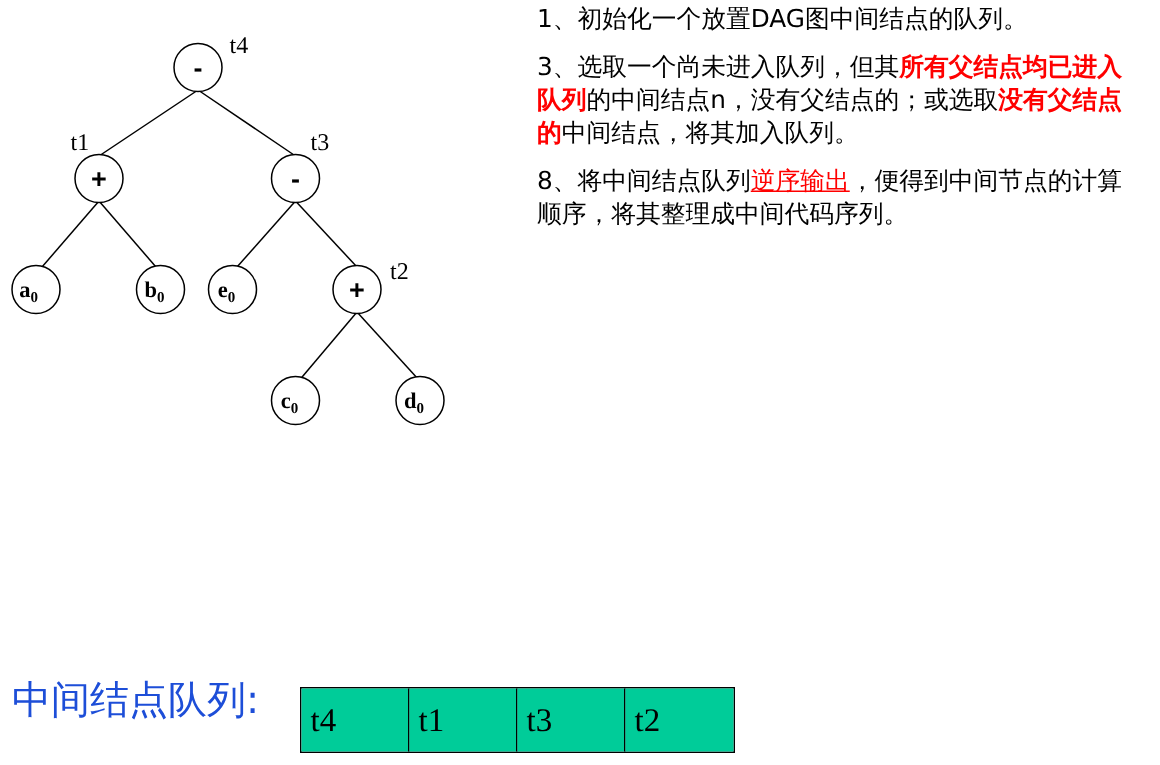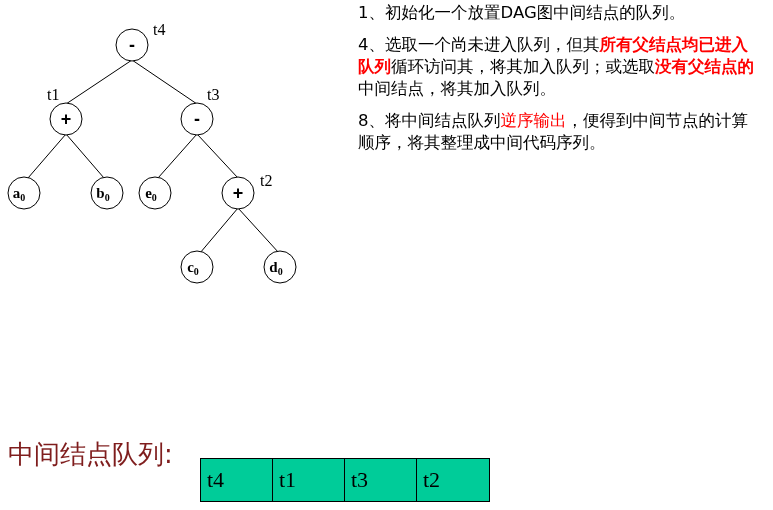--- a/index.html
+++ b/index.html
@@ -4,23 +4,23 @@
 <style>
   html, body { margin:0; padding:0; background:#ffffff; }
   body { width:773px; height:510px; position:relative; overflow:hidden; font-family:"DejaVu Sans", sans-serif; }
   #tree { position:absolute; left:0; top:0; }
   .label { font-family:"Liberation Serif", serif; font-size:16px; fill:#000; }
   .op { font-family:"Liberation Sans", sans-serif; font-size:18px; font-weight:bold; fill:#000; }
   .leaf { font-family:"Liberation Serif", serif; font-size:15px; font-weight:bold; fill:#000; }
   .steps { position:absolute; left:358px; top:2px; width:412px; font-size:16.5px; line-height:22px; color:#000; }
   .step { margin:0 12px 10px 0; }
   .red { color:#ff0000; font-weight:bold; }
-  .red-plain { color:#ff0000; }
+  .red-plain { color:#ff0000;text-decoration:underline; }
   .blue { color:#0070c0; font-weight:bold; }
-  .queue-label { position:absolute; left:8px; top:437px; font-size:26px; color:#7f1d1d; }
+  .queue-label { position:absolute; left:8px; top:449px; font-size:26px; color:#1d4ed8; }
   .queue { position:absolute; left:200px; top:458px; display:flex; border:1px solid #000; }
   .cell { width:72px; height:42px; background:#00cc99; border-right:1px solid #000; font-family:"Liberation Serif", serif; font-size:22px; line-height:42px; padding-left:6px; box-sizing:border-box; }
   .cell:last-child { border-right:none; }
 </style>
 </head>
 <body>
 
 <svg id="tree" width="350" height="300" viewBox="0 0 350 300">
   <g stroke="#000" stroke-width="1" fill="none">
     <line x1="132" y1="60" x2="66" y2="104"></line>
@@ -55,21 +55,21 @@
     <text x="19" y="198" text-anchor="middle"><tspan>a</tspan><tspan font-size="10" dy="3">0</tspan></text>
     <text x="103" y="198" text-anchor="middle"><tspan>b</tspan><tspan font-size="10" dy="3">0</tspan></text>
     <text x="151" y="198" text-anchor="middle"><tspan>e</tspan><tspan font-size="10" dy="3">0</tspan></text>
     <text x="193" y="272" text-anchor="middle"><tspan>c</tspan><tspan font-size="10" dy="3">0</tspan></text>
     <text x="276" y="272" text-anchor="middle"><tspan>d</tspan><tspan font-size="10" dy="3">0</tspan></text>
   </g>
 </svg>
 
 <div class="steps">
   <p class="step">1、初始化一个放置DAG图中间结点的队列。</p>
-  <p class="step"><span>4、选取一个尚未进入队列，但其</span><span class="red">所有父结点均已进入队列</span><span>循环访问其，将其加入队列；或选取</span><span class="red">没有父结点的</span><span>中间结点，将其加入队列。</span></p>
+  <p class="step"><span>3、选取一个尚未进入队列，但其</span><span class="red">所有父结点均已进入队列</span><span>的中间结点n，没有父结点的；或选取</span><span class="red">没有父结点的</span><span>中间结点，将其加入队列。</span></p>
   <p class="step"><span>8、将中间结点队列</span><span class="red-plain">逆序输出</span><span>，便得到中间节点的计算顺序，将其整理成中间代码序列。</span></p>
 </div>
 
 <div class="queue-label">中间结点队列:</div>
 <div class="queue">
   <div class="cell">t4</div>
   <div class="cell">t1</div>
   <div class="cell">t3</div>
   <div class="cell">t2</div>
 </div>

